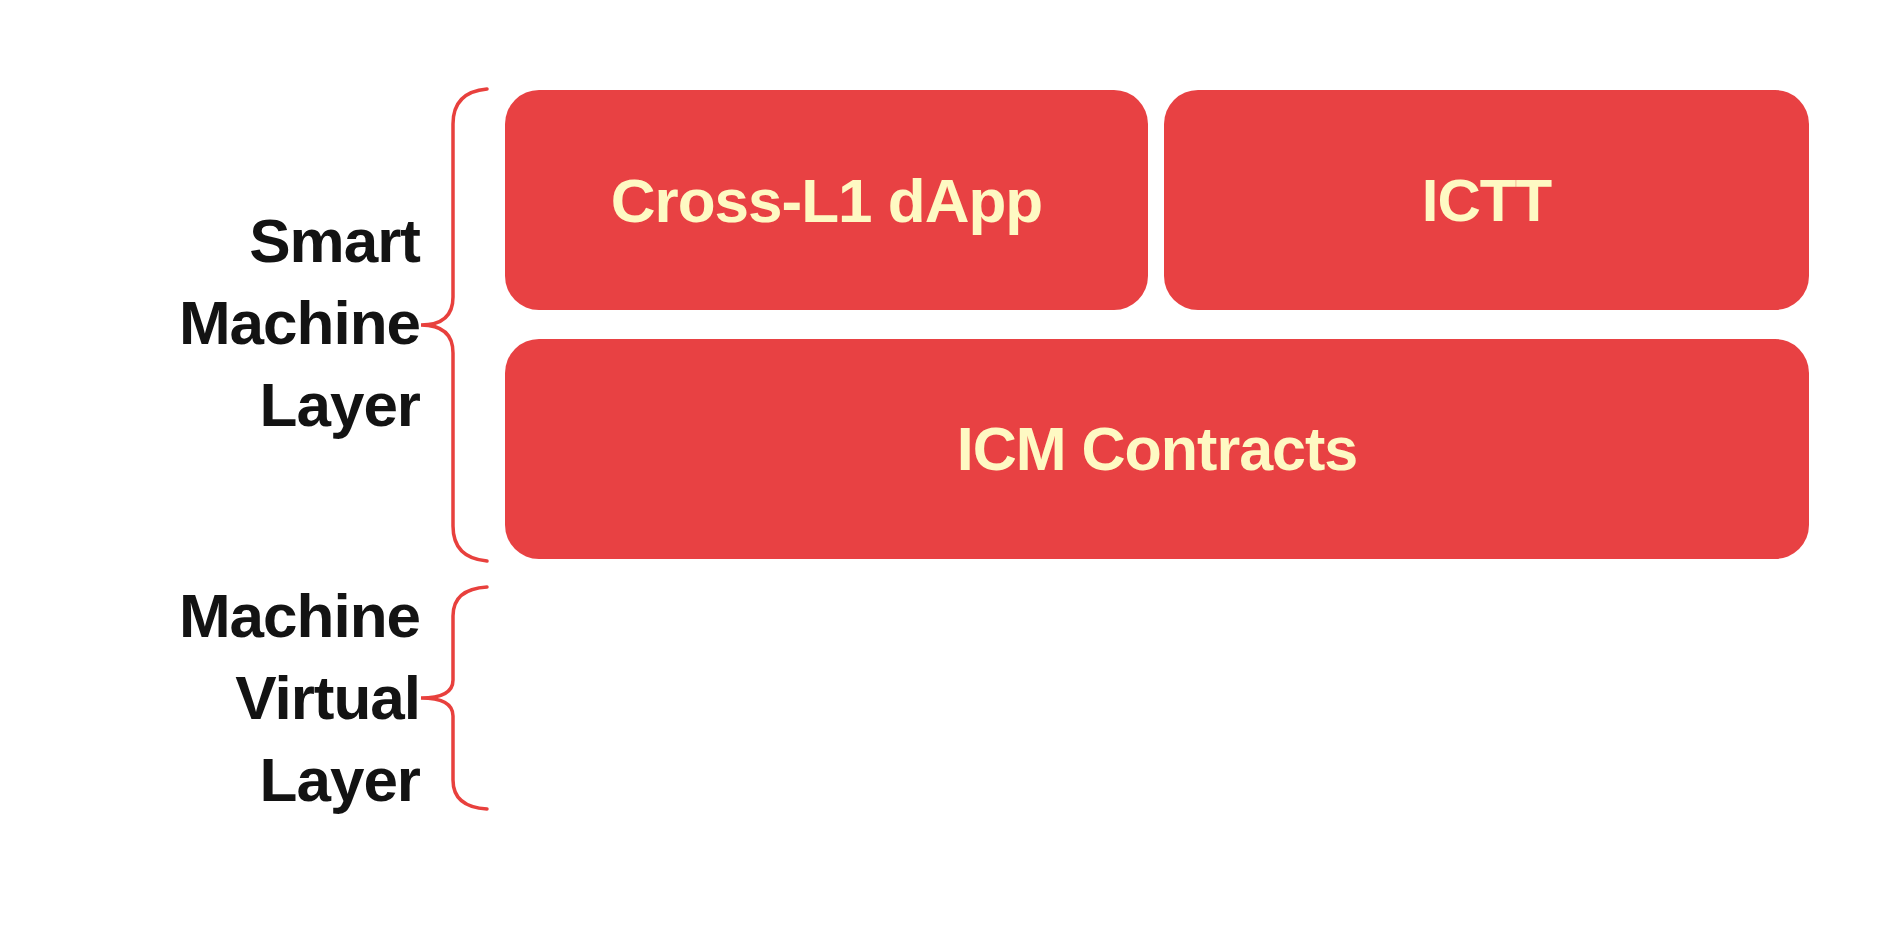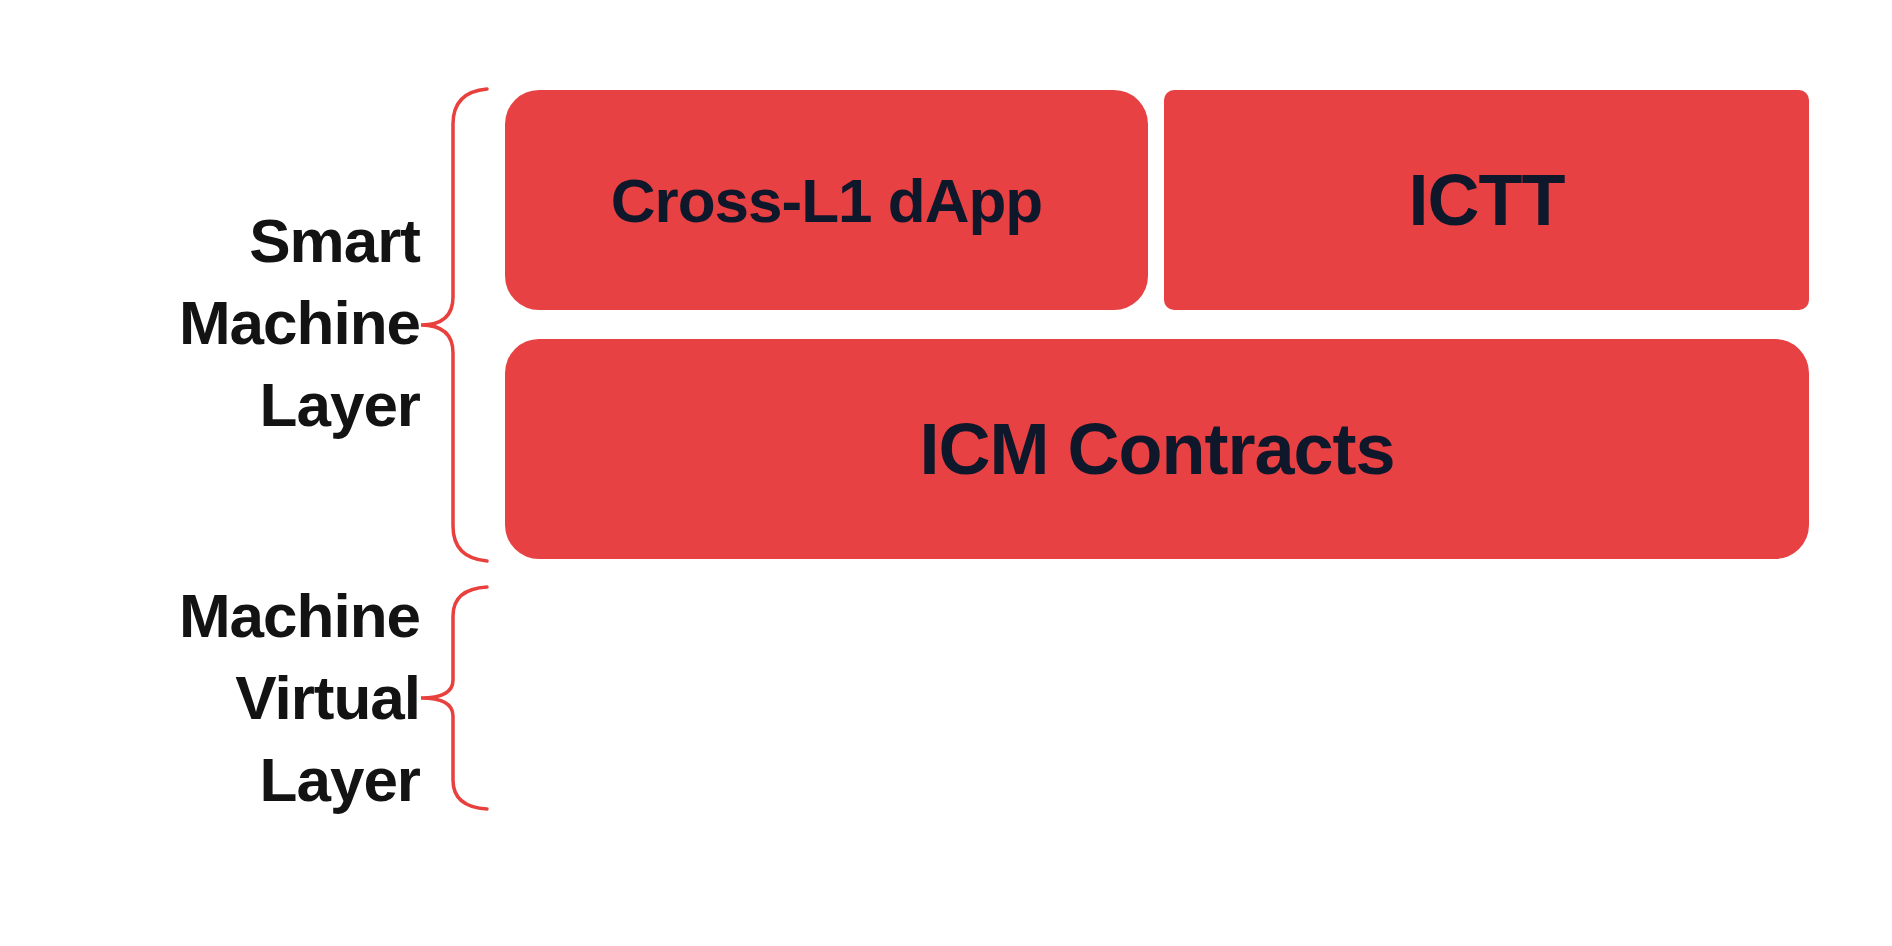--- a/index.html
+++ b/index.html
@@ -38,28 +38,28 @@
   #brace-vm    { left: 415px; top: 584px; }
 
   
   .box {
     position: absolute;
     background: #e84143;
     border-radius: 34px;
     display: flex;
     align-items: center;
     justify-content: center;
-    color: #0f172a;
+    color: #fef9c3;
     font-weight: 800;
     letter-spacing: -1px;
     text-align: left;
   }
   #box-cross-l1 { left: 505px;  top: 90px;  width: 643px;  height: 220px; font-size: 62px; }
-  #box-ictt     { left: 1164px; top: 90px;  width: 645px;  height: 220px; font-size: 72px; border-radius: 10px; }
-  #box-icm-contracts { left: 505px; top: 339px; width: 1304px; height: 220px; font-size: 72px; }
+  #box-ictt     { left: 1164px; top: 90px;  width: 645px;  height: 220px; font-size: 60px; }
+  #box-icm-contracts { left: 505px; top: 339px; width: 1304px; height: 220px; font-size: 61px; }
   #box-icm      { left: 505px;  top: 588px; width: 1304px; height: 220px; font-size: 84px; }
 </style>
 </head>
 <body>
 
 <div class="canvas">
 
   <div class="layer-label" id="label-smart">
     <div class="line">Smart</div>
     <div class="line">Machine</div>

